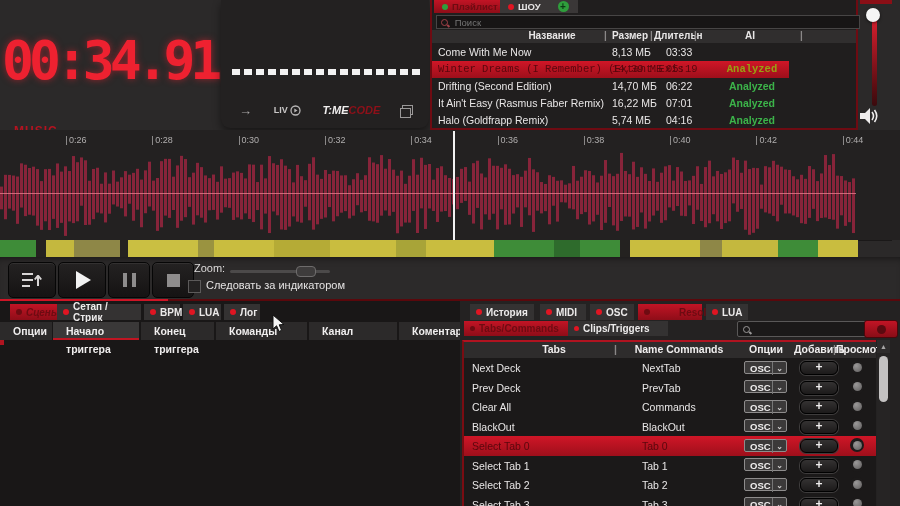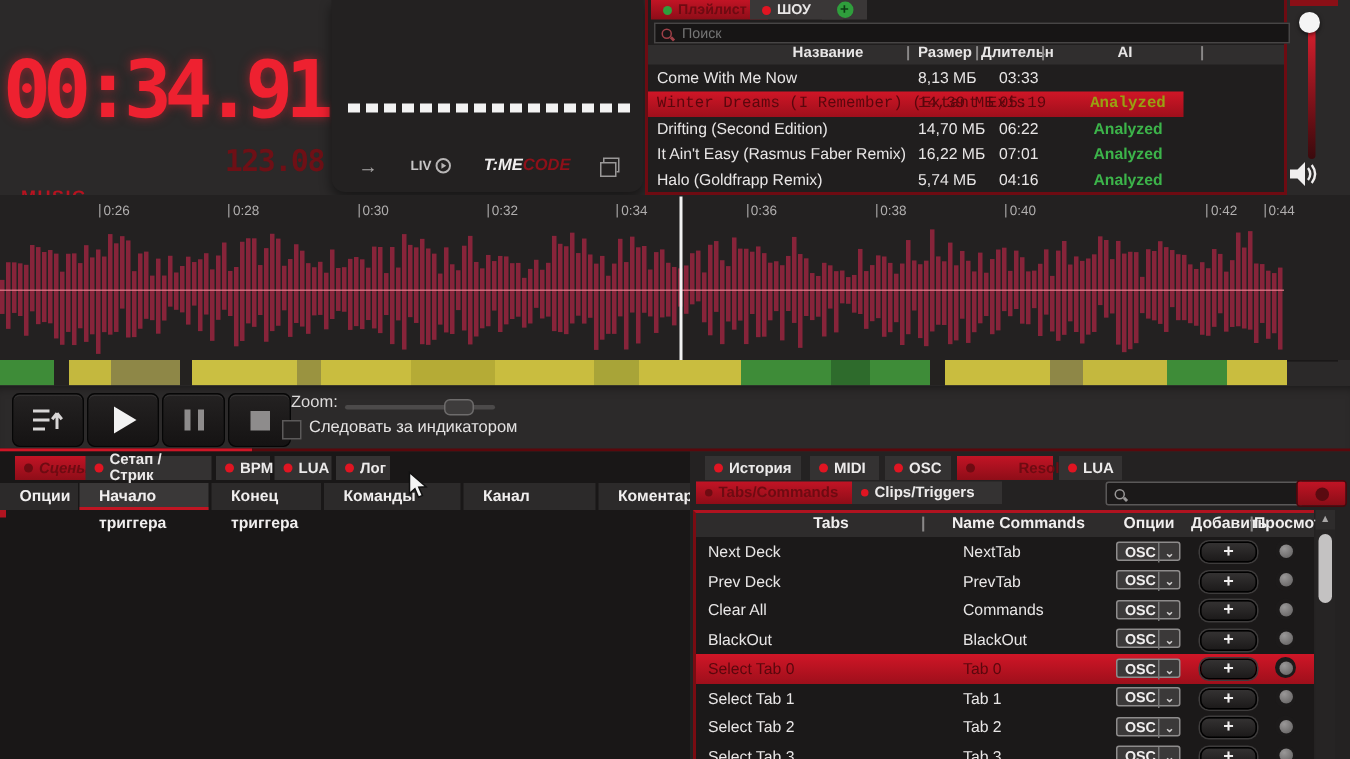--- a/index.html
+++ b/index.html
@@ -145,21 +145,20 @@
   #cmd-scroll .thumb{position:absolute;left:2px;top:16px;width:9px;height:46px;border-radius:5px;background:#c4c2c2;}
   
   #cursor{left:272px;top:314px;}
 </style>
 </head>
 <body>
 
 <div id="stage">
 
   <div class="abs" id="clock">00:34.91</div>
-  <div class="abs" id="bpm">123.08</div>
   <div class="abs" id="deck-label">MUSIC</div>
 
   <div class="abs" id="mini-panel"></div>
   <div class="abs" id="dash-line"></div>
   <div class="abs" id="mini-row">
     <span class="mini-ic">→</span>
     <span id="live-wrap">
       <span>LIV</span>
       <svg width="11" height="11" viewBox="0 0 11 11">
         <circle cx="5.5" cy="5.5" r="4.5" fill="none" stroke="#b8b6b6" stroke-width="1.3"></circle>
@@ -280,21 +279,21 @@
   <div class="abs" id="wave-area">
     <div id="tl-labels">
         <span class="tl-label" style="left: 66px;">0:26</span>
         <span class="tl-label" style="left: 152.3px;">0:28</span>
         <span class="tl-label" style="left: 238.6px;">0:30</span>
         <span class="tl-label" style="left: 324.9px;">0:32</span>
         <span class="tl-label" style="left: 411.2px;">0:34</span>
         <span class="tl-label" style="left: 497.5px;">0:36</span>
         <span class="tl-label" style="left: 583.8px;">0:38</span>
         <span class="tl-label" style="left: 670.1px;">0:40</span>
-        <span class="tl-label" style="left: 756.4px; margin-left: 48px;">0:42</span>
+        <span class="tl-label" style="left: 756.4px;">0:42</span>
         <span class="tl-label" style="left: 842.7px;">0:44</span>
       </div>
     <svg id="wave-svg" class="abs" style="left:0;top:18px" width="856" height="92">
         <rect x="0" y="38.58188019116515" width="3" height="22.72188904244449" fill="#87243a"></rect>
         <rect x="4" y="26.822115103925228" width="3" height="44.4298866300888" fill="#87243a"></rect>
         <rect x="8" y="26.90656377617371" width="3" height="33.718580579674885" fill="#87243a"></rect>
         <rect x="12" y="27.559817538936358" width="3" height="35.11406449783561" fill="#87243a"></rect>
         <rect x="16" y="28.53160048066071" width="3" height="47.30978732951364" fill="#87243a"></rect>
         <rect x="20" y="15.352929265252229" width="3" height="44.20509218061245" fill="#87243a"></rect>
         <rect x="24" y="16.725180178385834" width="3" height="51.39783228400387" fill="#87243a"></rect>

